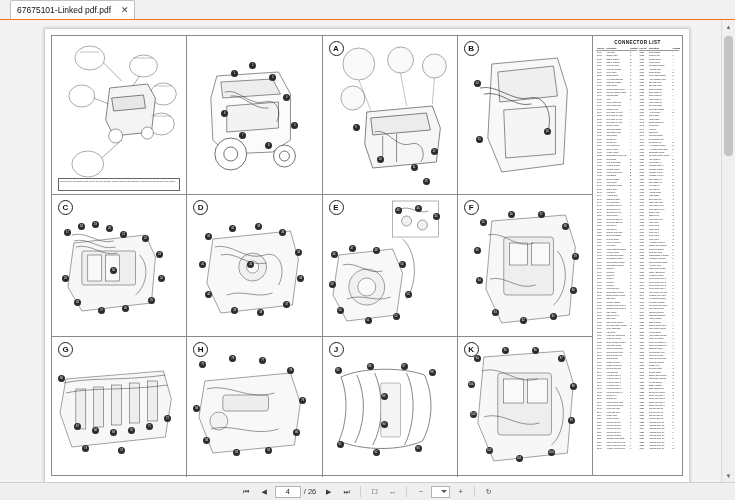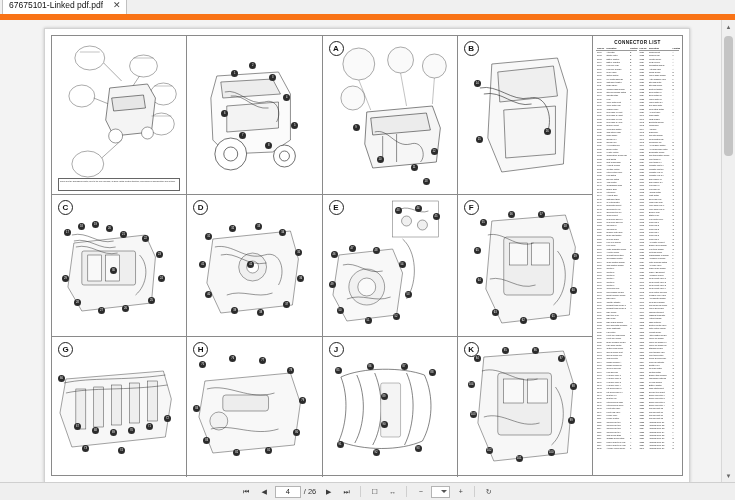--- a/index.html
+++ b/index.html
@@ -15,24 +15,24 @@
     overflow: hidden;
     background: #f2f2f2;
     display: flex;
     flex-direction: column;
   }
 
   
   .tabbar {
     height: 20px;
     background: #f0f0f0;
-    border-bottom: 6px solid #f97316;
+    border-bottom: 1px solid #f97316;
     display: flex;
     align-items: flex-end;
-    padding-left: 2px;
+    padding-left: 10px;
     box-sizing: border-box;
     flex: 0 0 auto;
   }
   .tab {
     height: 18px;
     background: #ffffff;
     border: 1px solid #c0c0c0;
     border-bottom: none;
     display: flex;
     align-items: center;

